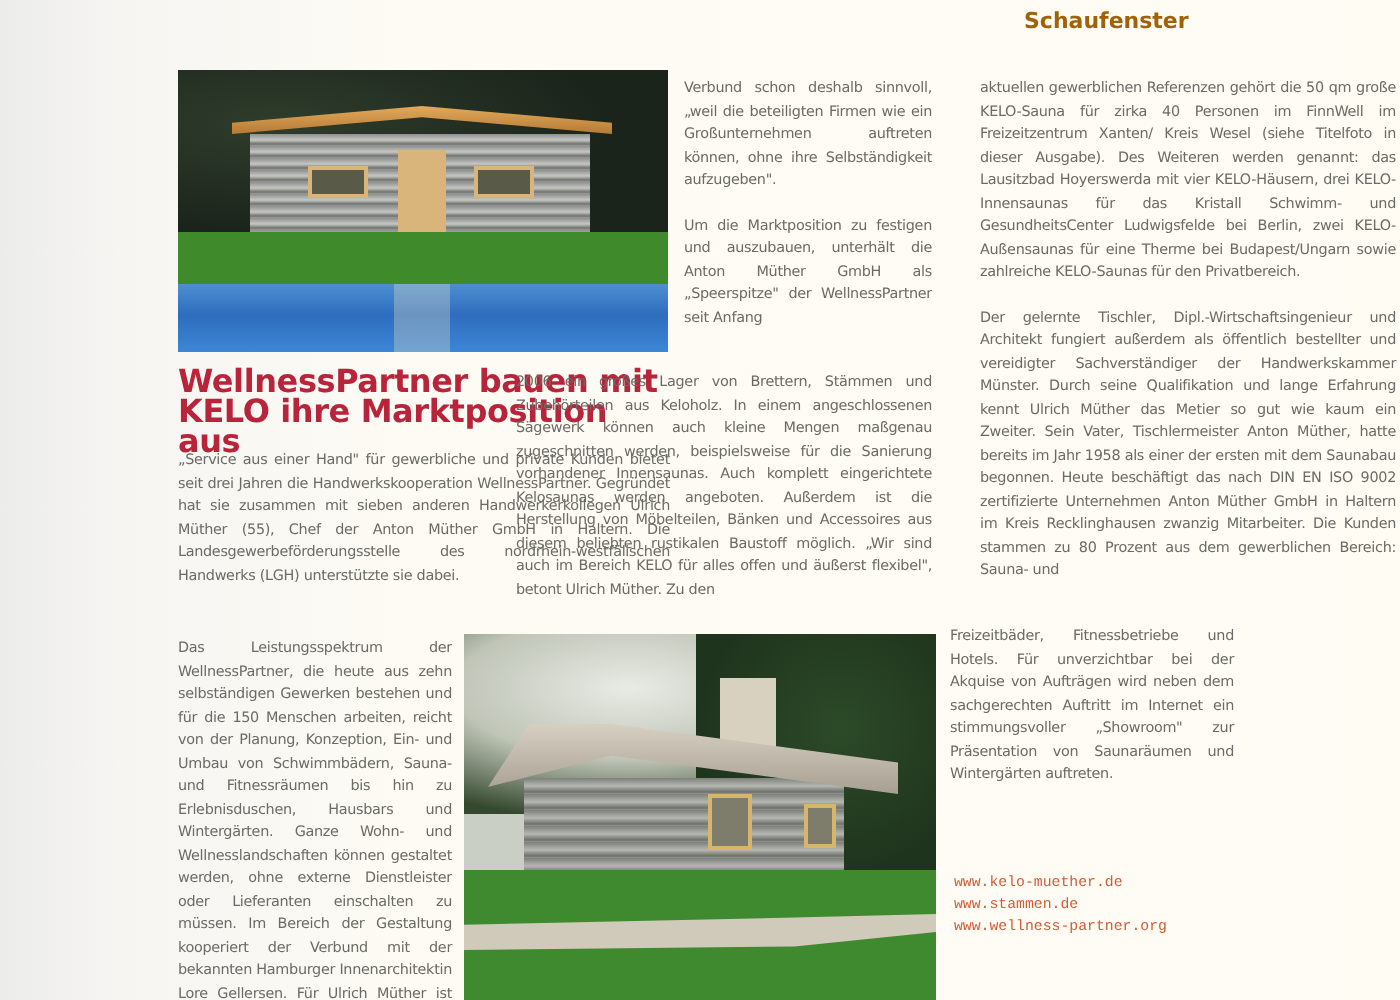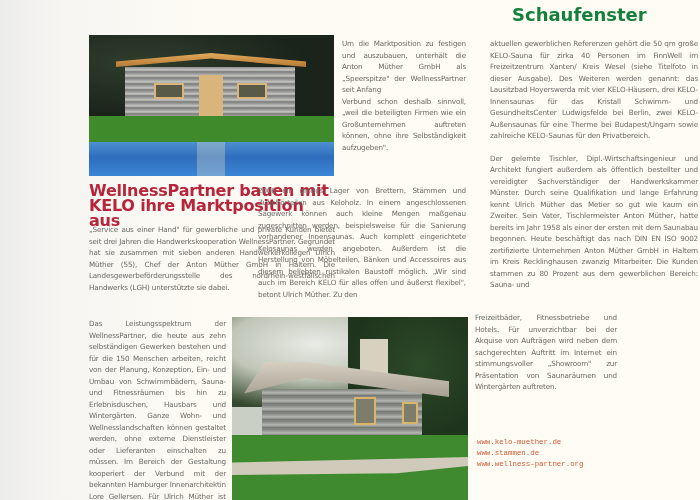--- a/index.html
+++ b/index.html
@@ -3,22 +3,22 @@
 <meta charset="utf-8">
 <style>
   html, body { margin:0; padding:0; }
   body {
     width:700px; height:500px; overflow:hidden; position:relative;
     background: linear-gradient(90deg, #ececea 0px, #f6f5f2 60px, #fdfbf4 200px, #fefcf3 100%);
     font-family: "DejaVu Sans", sans-serif;
   }
   .page-header {
     position:absolute; top:4px; left:512px; width:120px;
-    font-family:"DejaVu Sans", sans-serif; font-weight:bold; font-size:18px;
-    color:#15803d; letter-spacing:0px;
+    font-family:"DejaVu Sans", sans-serif; font-weight:bold; font-size:11px;
+    color:#a16207; letter-spacing:0px;
   }
   .col-text {
     position:absolute; font-size:7.2px; line-height:11.5px; color:#6a6a66;
     text-align:justify; font-family:"DejaVu Sans", sans-serif;
     letter-spacing:-0.15px;
   }
   .col-text p { margin:0 0 11px 0; }
   .headline {
     position:absolute; left:89px; top:183px; width:250px;
     font-family:"DejaVu Sans", sans-serif; font-weight:bold; font-size:16px;
@@ -74,22 +74,22 @@
   <div class="roof"></div>
   <div class="win1"></div>
   <div class="door"></div>
   <div class="win2"></div>
   <div class="grass"></div>
   <div class="pool"></div>
   <div class="pool-reflect"></div>
 </div>
 
 <div class="col-text" style="left:342px; top:38px; width:124px;">
+  <p>Verbund schon deshalb sinnvoll, „weil die beteiligten Firmen wie ein Großunternehmen auftreten können, ohne ihre Selbständigkeit aufzugeben".</p>
   <p style="margin-bottom:0;">Um die Marktposition zu festigen und auszubauen, unterhält die Anton Müther GmbH als „Speerspitze" der WellnessPartner seit Anfang</p>
-  <p>Verbund schon deshalb sinnvoll, „weil die beteiligten Firmen wie ein Großunternehmen auftreten können, ohne ihre Selbständigkeit aufzugeben".</p>
 </div>
 
 <div class="headline">WellnessPartner bauen mit KELO ihre Marktposition aus</div>
 
 <div class="col-text" style="left:89px; top:224px; width:246px;">
   <p>„Service aus einer Hand" für gewerbliche und private Kunden bietet seit drei Jahren die Handwerkskooperation WellnessPartner. Gegründet hat sie zusammen mit sieben anderen Handwerkerkollegen Ulrich Müther (55), Chef der Anton Müther GmbH in Haltern. Die Landesgewerbeförderungsstelle des nordrhein-westfälischen Handwerks (LGH) unterstützte sie dabei.</p>
 </div>
 <div class="col-text" style="left:89px; top:318px; width:137px;">
   <p>Das Leistungsspektrum der WellnessPartner, die heute aus zehn selbständigen Gewerken bestehen und für die 150 Menschen arbeiten, reicht von der Planung, Konzeption, Ein- und Umbau von Schwimmbädern, Sauna- und Fitnessräumen bis hin zu Erlebnisduschen, Hausbars und Wintergärten. Ganze Wohn- und Wellnesslandschaften können gestaltet werden, ohne externe Dienstleister oder Lieferanten einschalten zu müssen. Im Bereich der Gestaltung kooperiert der Verbund mit der bekannten Hamburger Innenarchitektin Lore Gellersen. Für Ulrich Müther ist der WellnessPartner</p>
 </div>

